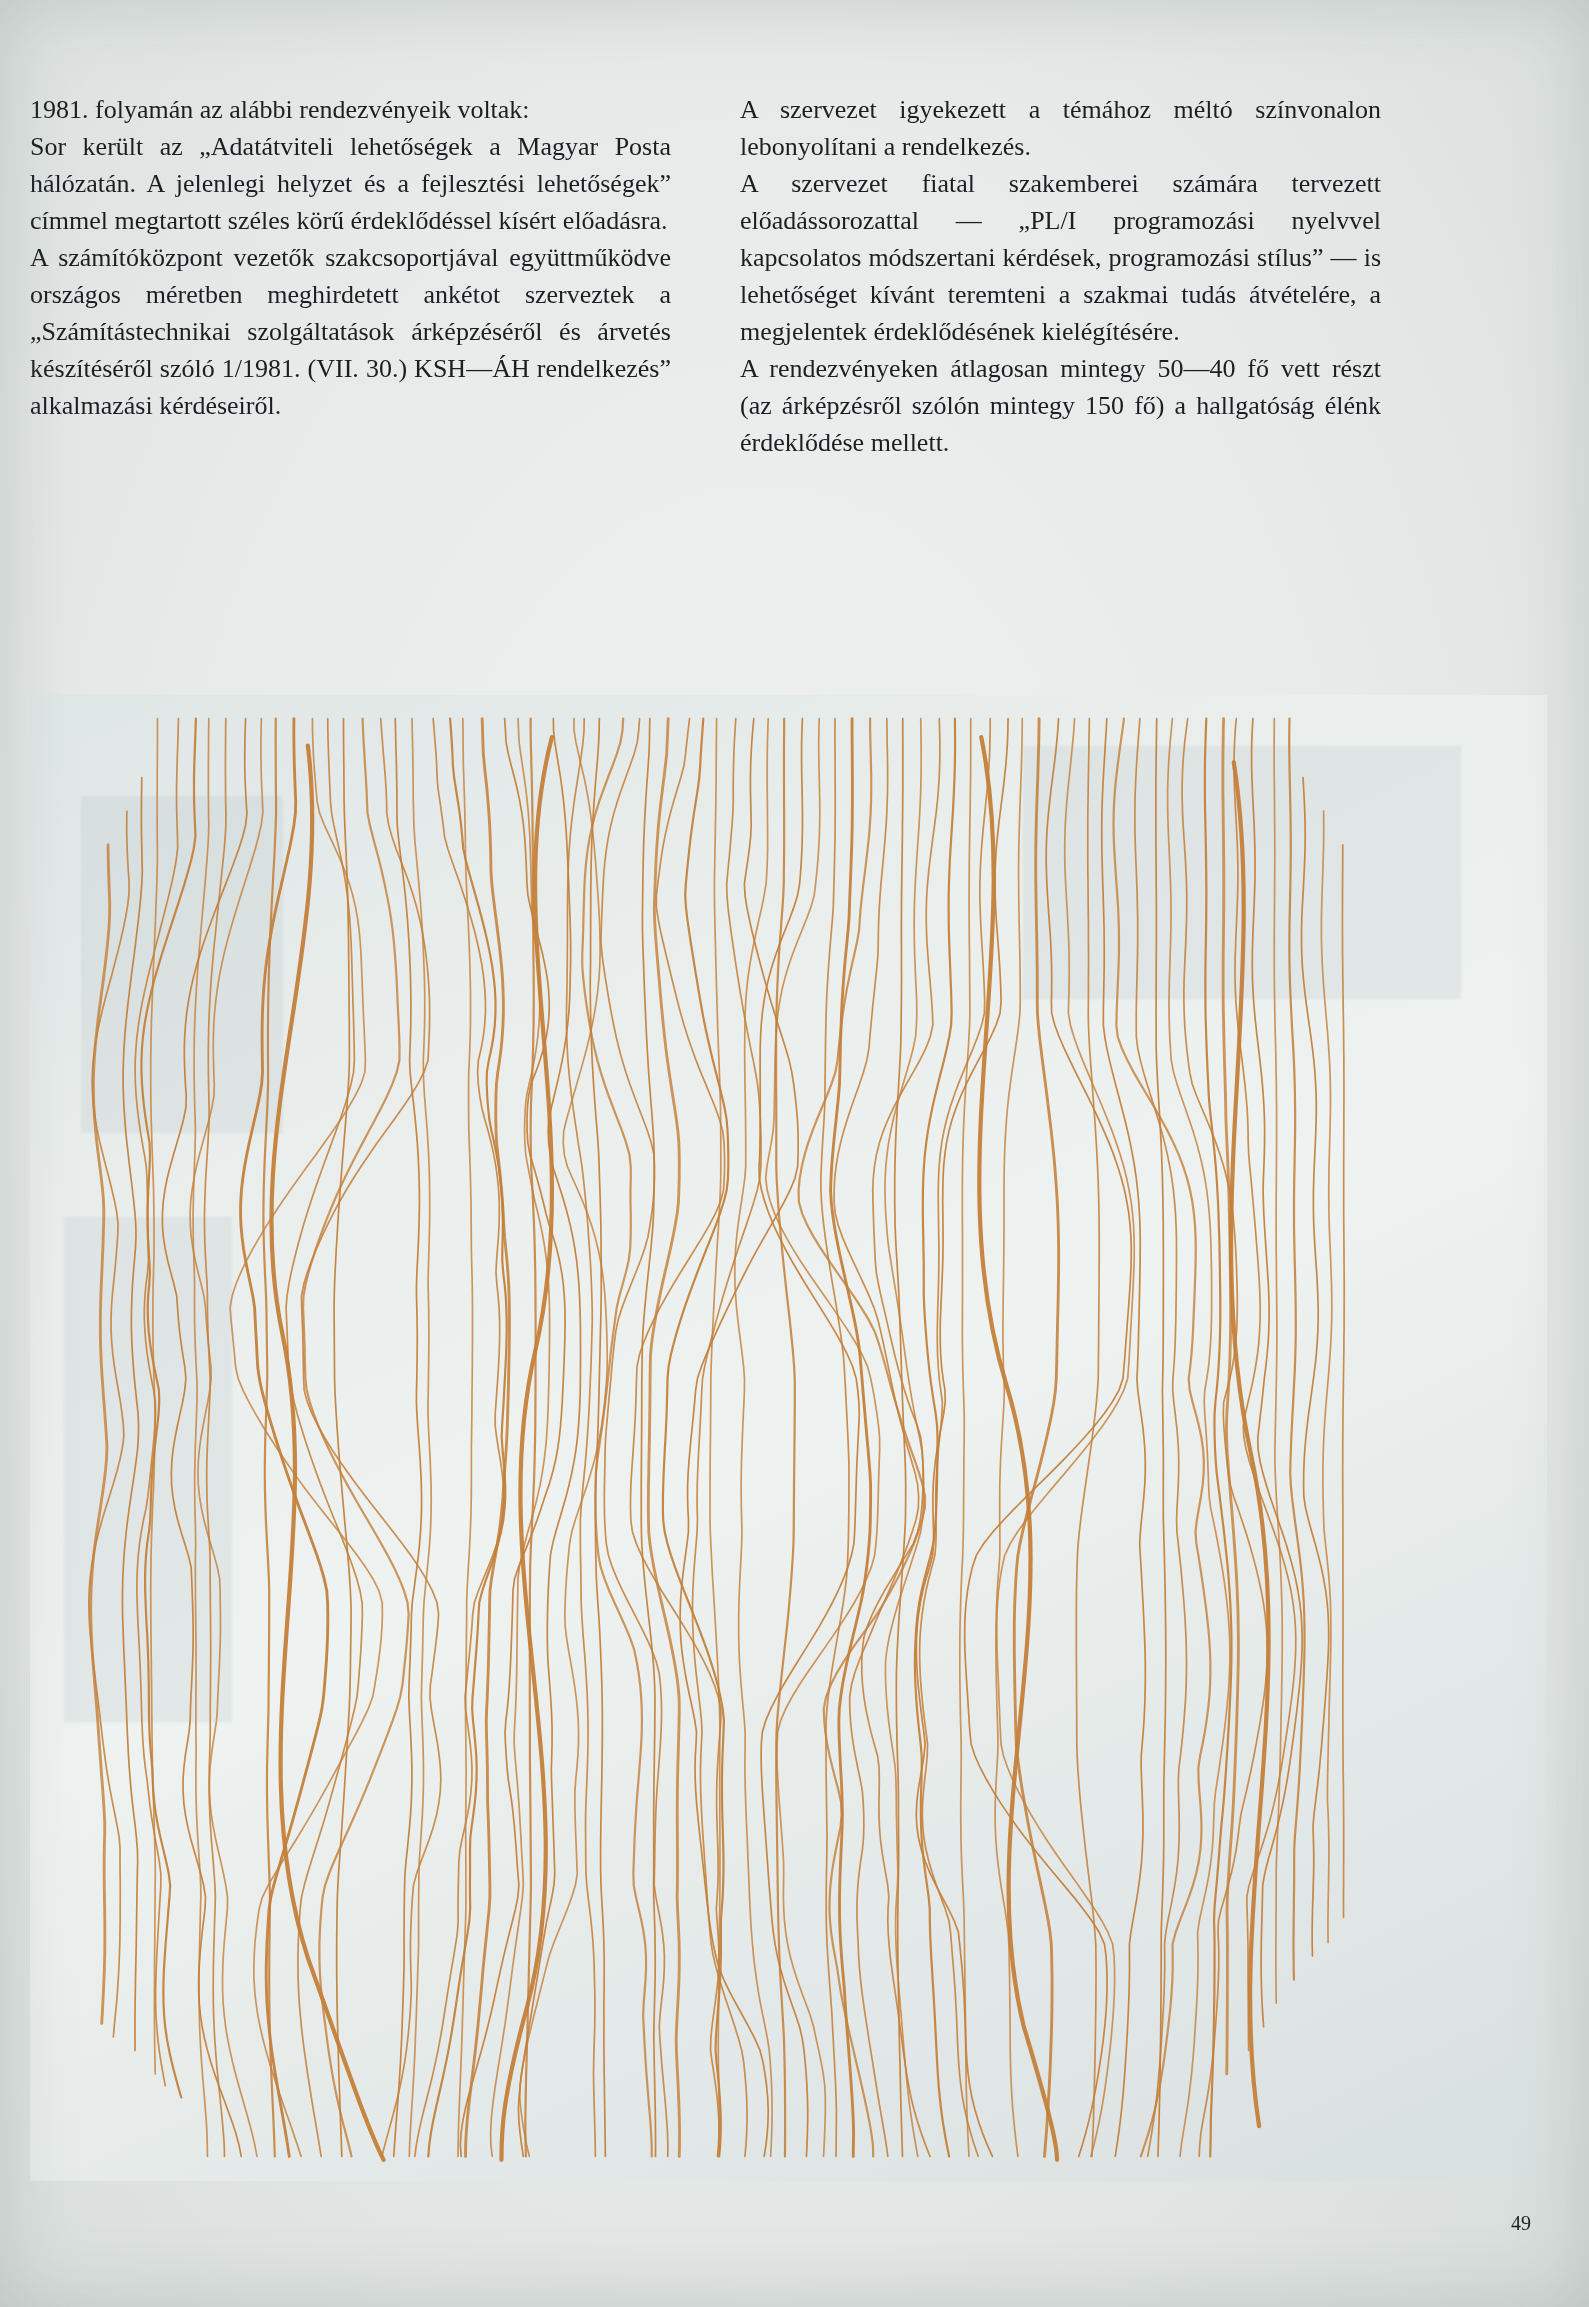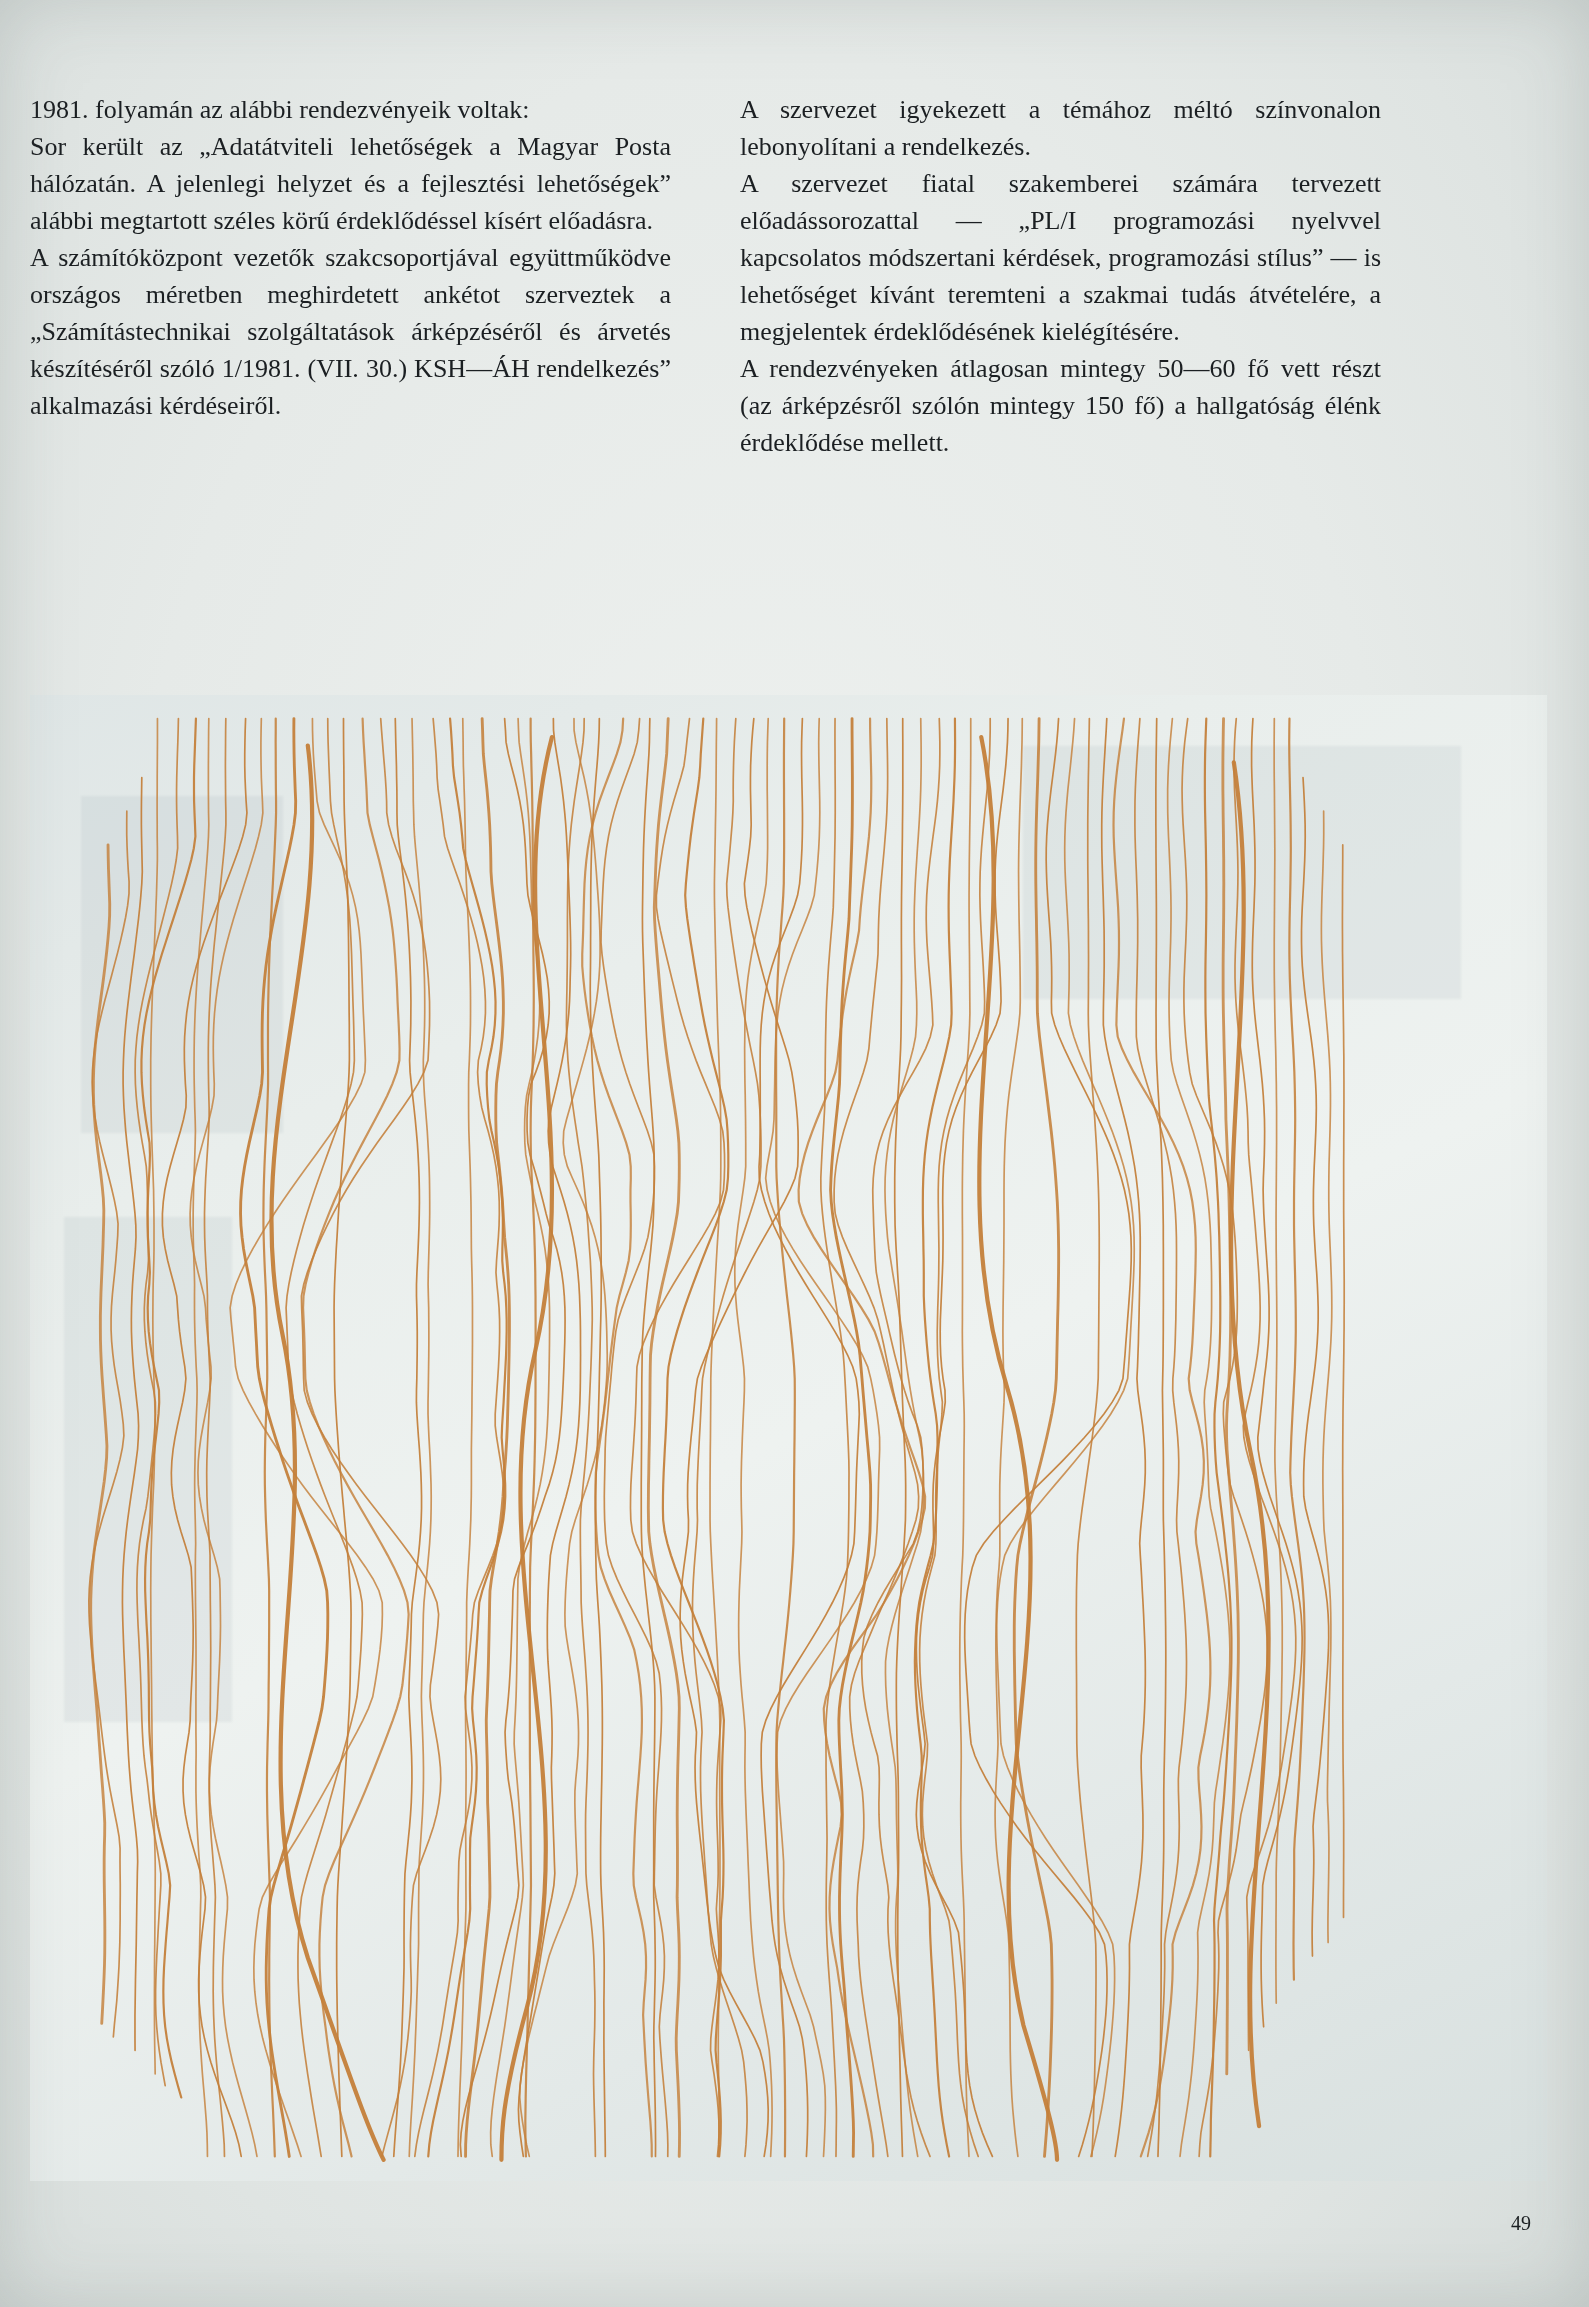--- a/index.html
+++ b/index.html
@@ -106,27 +106,27 @@
 <body>
 
 <div id="page">
   <div id="paper-tone"></div>
 
   <div class="ghost-text" style="left:286px; top:51px; font-size:54px; font-weight:bold;">&nbsp;</div>
 
   <div class="columns">
     <div class="col">
       <p>1981. folyamán az alábbi rendezvényeik voltak:</p>
-      <p>Sor került az „Adatátviteli lehetőségek a Magyar Posta hálózatán. A jelenlegi helyzet és a fejlesztési lehetőségek” alábbi megtartott széles körű érdeklődéssel kísért előadásra.</p>
+      <p>Sor került az „Adatátviteli lehetőségek a Magyar Posta hálózatán. A jelenlegi helyzet és a fejlesztési lehetőségek” címmel megtartott széles körű érdeklődéssel kísért előadásra.</p>
       <p>A számítóközpont vezetők szakcsoportjával együttműködve országos méretben meghirdetett ankétot szerveztek a „Számítástechnikai szolgáltatások árképzéséről és árvetés készítéséről szóló 1/1981. (VII. 30.) KSH—ÁH rendelkezés” alkalmazási kérdéseiről.</p>
     </div>
     <div class="col">
       <p>A szervezet igyekezett a témához méltó színvonalon lebonyolítani a rendelkezés.</p>
       <p>A szervezet fiatal szakemberei számára tervezett előadássorozattal — „PL/I programozási nyelvvel kapcsolatos módszertani kérdések, programozási stílus” — is lehetőséget kívánt teremteni a szakmai tudás átvételére, a megjelentek érdeklődésének kielégítésére.</p>
-      <p>A rendezvényeken átlagosan mintegy 50—60 fő vett részt (az árképzésről szólón mintegy 150 fő) a hallgatóság élénk érdeklődése mellett.</p>
+      <p>A rendezvényeken átlagosan mintegy 50—40 fő vett részt (az árképzésről szólón mintegy 150 fő) a hallgatóság élénk érdeklődése mellett.</p>
     </div>
   </div>
 
   <div id="artwork-wrap">
     <div id="artwork-bg"></div>
     <div class="ghost-block" style="left:51px; top:101px; width:202px; height:337px;"></div>
     <div class="ghost-block" style="left:993px; top:51px; width:438px; height:253px;"></div>
     <div class="ghost-block" style="left:34px; top:522px; width:168px; height:505px;"></div>
     <svg id="artwork-svg" viewBox="0 0 1802 1766" preserveAspectRatio="none">
         <path d="M92.7 178.0L92.9 192.0L93.2 206.0L93.7 220.0L94.2 234.0L94.7 248.0L94.6 262.0L93.8 276.0L92.6 290.0L91.2 304.0L89.6 318.0L87.9 332.0L86.1 346.0L84.2 360.0L82.3 374.0L80.6 388.0L79.0 402.0L77.6 416.0L76.5 430.0L75.7 444.0L75.3 458.0L75.3 472.0L75.7 486.0L76.5 500.0L77.6 514.0L79.0 528.0L80.6 542.0L82.4 556.0L84.2 570.0L85.8 584.0L87.1 598.0L87.7 612.0L87.5 626.0L87.1 640.0L86.7 654.0L86.1 668.0L85.5 682.0L84.9 696.0L84.3 710.0L83.9 724.0L83.6 738.0L83.6 752.0L83.7 766.0L84.1 780.0L84.7 794.0L85.5 808.0L86.5 822.0L87.5 836.0L88.6 850.0L89.6 864.0L90.6 878.0L91.4 892.0L91.0 906.0L89.8 920.0L88.2 934.0L86.2 948.0L84.1 962.0L82.0 976.0L79.9 990.0L77.9 1004.0L76.1 1018.0L74.6 1032.0L73.5 1046.0L72.7 1060.0L72.2 1074.0L72.1 1088.0L72.4 1102.0L72.9 1116.0L73.6 1130.0L74.5 1144.0L75.6 1158.0L76.7 1172.0L77.8 1186.0L79.0 1200.0L80.1 1214.0L81.1 1228.0L82.1 1242.0L83.1 1256.0L84.1 1270.0L85.1 1284.0L86.2 1298.0L87.2 1312.0L88.1 1326.0L88.8 1340.0L88.7 1354.0L88.3 1368.0L88.1 1382.0L88.1 1396.0L88.2 1410.0L88.4 1424.0L88.6 1438.0L88.8 1452.0L88.9 1466.0L88.9 1480.0L88.8 1494.0L88.5 1508.0L88.0 1522.0L87.4 1536.0L86.7 1550.0L86.0 1564.0L85.2 1578.0" fill="none" stroke="#c4803a" stroke-width="3.4" stroke-linecap="round" opacity="0.82"></path>

